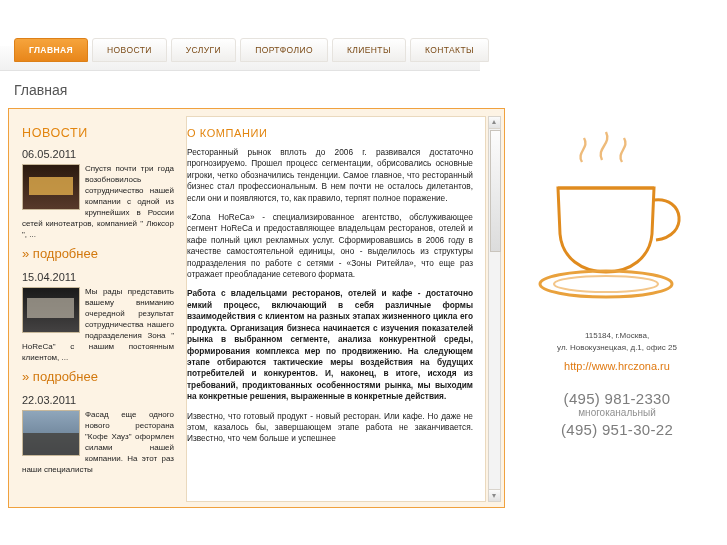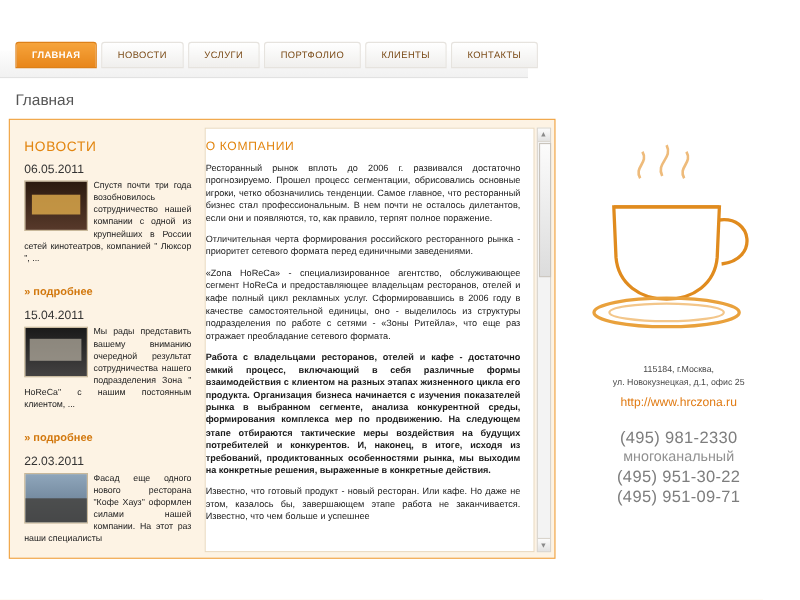--- a/index.html
+++ b/index.html
@@ -201,24 +201,23 @@
   .th3:after {
     content: "";
     position: absolute;
     left: 0px; top: 22px;
     width: 56px; height: 22px;
     background: #3f3a33;
     opacity: .75;
   }
   .news-more {
     clear: both;
-    font-size: 10px;
+    font-size: 13px;
     color: #d2780e;
-    margin-top: 20px;
-    font-weight: bold;
+    margin-top: 6px;
   }
 
   
   .about-col {
     position: absolute;
     left: 176px;
     top: 6px;
     width: 300px;
     height: 386px;
     background: #ffffff;
@@ -323,21 +322,21 @@
     top: 282px;
     width: 210px;
     color: #8a8a8a;
   }
   .ph-main {
     font-size: 15px;
     color: #7d7d7d;
     letter-spacing: .3px;
   }
   .ph-note {
-    font-size: 13px;
+    font-size: 10px;
     color: #909090;
     margin: 0 0 3px 0;
   }
   .ph {
     font-size: 15px;
     color: #7d7d7d;
     line-height: 18px;
     letter-spacing: .3px;
   }
   .brandfoot {
@@ -403,21 +402,20 @@
           <div class="news-date">22.03.2011</div>
           <div class="news-thumb th3"></div>
           <div class="news-body">Фасад еще одного нового ресторана "Кофе Хауз" оформлен силами нашей компании. На этот раз наши специалисты</div>
         </div>
       </div>
 
       <div class="about-col">
         <div class="about-pad">
           <div class="about-title">О КОМПАНИИ</div>
           <p class="about-p">Ресторанный рынок вплоть до 2006 г. развивался достаточно прогнозируемо. Прошел процесс сегментации, обрисовались основные игроки, четко обозначились тенденции. Самое главное, что ресторанный бизнес стал профессиональным. В нем почти не осталось дилетантов, если они и появляются, то, как правило, терпят полное поражение.</p>
-          <p class="about-p">Отличительная черта формирования российского ресторанного рынка - приоритет сетевого формата перед единичными заведениями.</p>
           <p class="about-p">«Zona HoReCa» - специализированное агентство, обслуживающее сегмент HoReCa и предоставляющее владельцам ресторанов, отелей и кафе полный цикл рекламных услуг. Сформировавшись в 2006 году в качестве самостоятельной единицы, оно - выделилось из структуры подразделения по работе с сетями - «Зоны Ритейла», что еще раз отражает преобладание сетевого формата.</p>
           <p class="about-p bold">Работа с владельцами ресторанов, отелей и кафе - достаточно емкий процесс, включающий в себя различные формы взаимодействия с клиентом на разных этапах жизненного цикла его продукта. Организация бизнеса начинается с изучения показателей рынка в выбранном сегменте, анализа конкурентной среды, формирования комплекса мер по продвижению. На следующем этапе отбираются тактические меры воздействия на будущих потребителей и конкурентов. И, наконец, в итоге, исходя из требований, продиктованных особенностями рынка, мы выходим на конкретные решения, выраженные в конкретные действия.</p>
           <p class="about-p">Известно, что готовый продукт - новый ресторан. Или кафе. Но даже не этом, казалось бы, завершающем этапе работа не заканчивается. Известно, что чем больше и успешнее</p>
         </div>
       </div>
 
       <div class="scrollbar">
         <div class="sb-arrow up">
             <i></i>
           </div>
@@ -446,18 +444,17 @@
       <div>115184, г.Москва,</div>
       <div>ул. Новокузнецкая, д.1, офис 25</div>
     </div>
 
     <div class="site">http://www.hrczona.ru</div>
 
     <div class="phones">
       <div class="ph-main">(495) 981-2330</div>
       <div class="ph-note">многоканальный</div>
       <div class="ph">(495) 951-30-22</div>
-      <div class="ph">(495) 951-09-71</div>
     </div>
 
   </div>
 
 </div>
 
 </body></html>

